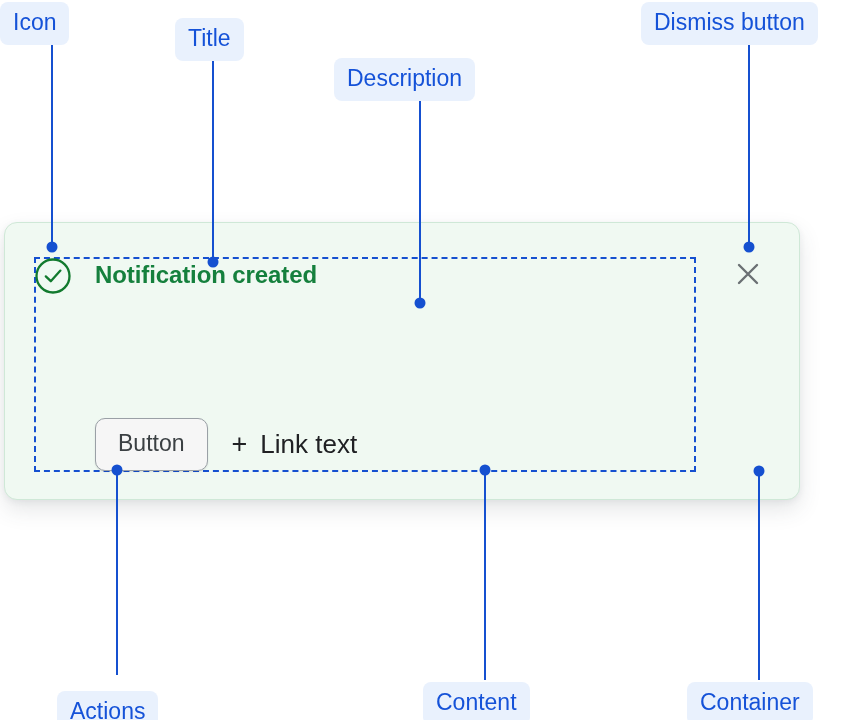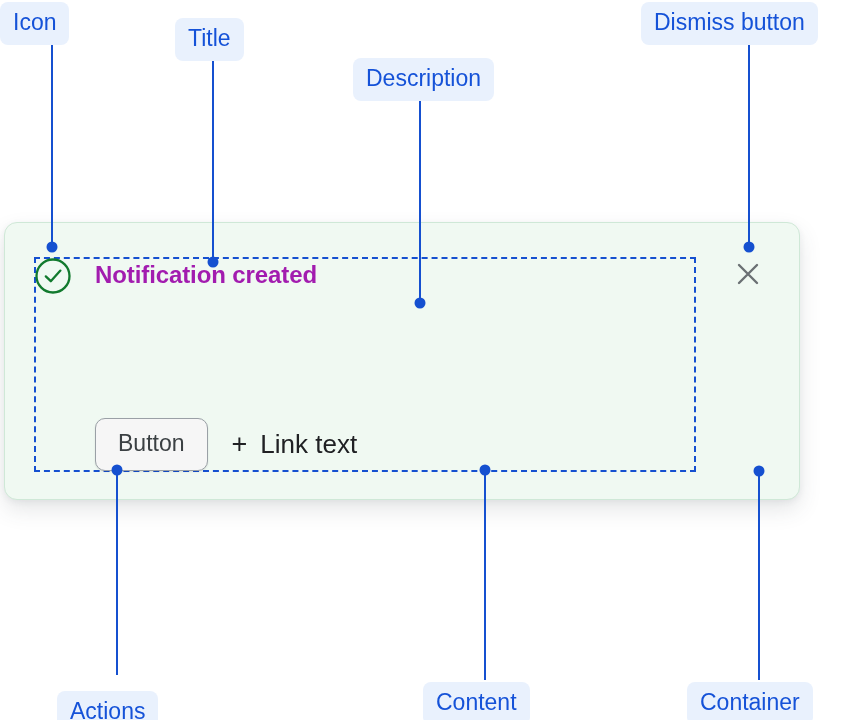--- a/index.html
+++ b/index.html
@@ -83,21 +83,21 @@
     height: 38px;
   }
 
   
   .title {
     position: absolute;
     left: 95px;
     top: 261px;
     font-size: 24px;
     font-weight: bold;
-    color: #a21caf;
+    color: #15803d;
     letter-spacing: -0.1px;
   }
   .description {
     position: absolute;
     left: 95px;
     top: 307px;
     width: 600px;
     font-size: 23px;
     line-height: 39px;
     color: #3b4043;
@@ -202,21 +202,21 @@
   <div class="leader" style="left:484px; top:470px; height:210px;"></div>
   <div class="dot" style="left:485px; top:470px;"></div>
 
   <div class="leader" style="left:758px; top:471px; height:209px;"></div>
   <div class="dot" style="left:759px; top:471px;"></div>
 
   <div class="pill" style="left:0; top:2px;">Icon</div>
 
   <div class="pill" style="left:175px; top:18px;text-align:right;">Title</div>
 
-  <div class="pill" style="left:353px; top:58px;">Description</div>
+  <div class="pill" style="left:334px; top:58px;">Description</div>
 
   <div class="pill" style="left:641px; top:2px;">Dismiss button</div>
 
   <div class="pill" style="left:57px; top:677px;margin-top:14px;">Actions</div>
 
   <div class="pill" style="left:423px; top:682px;">Content</div>
 
   <div class="pill" style="left:687px; top:682px;">Container</div>
 
 </div>

